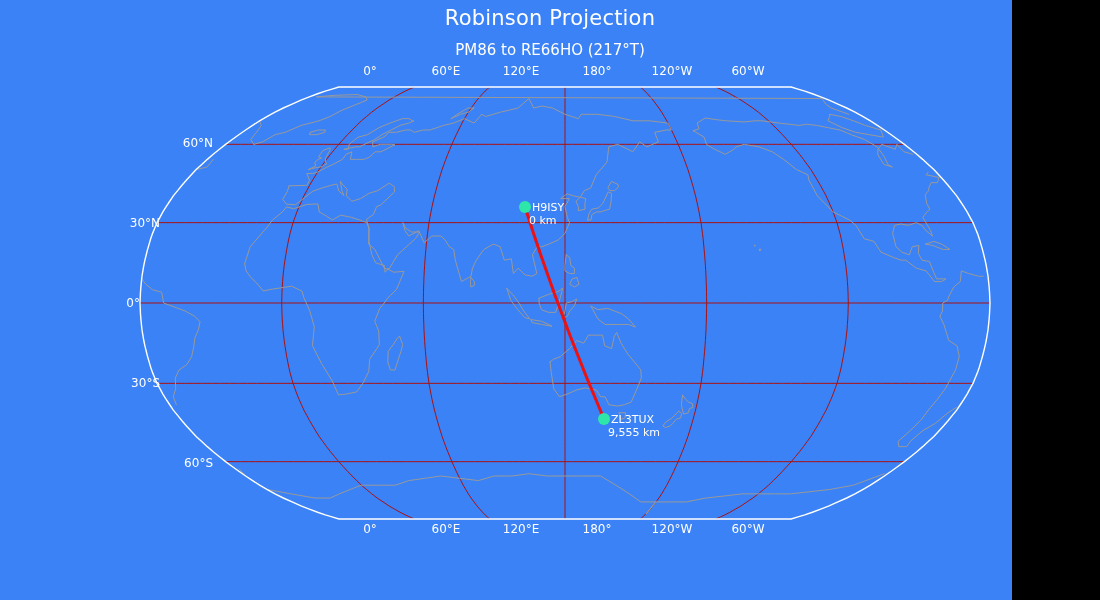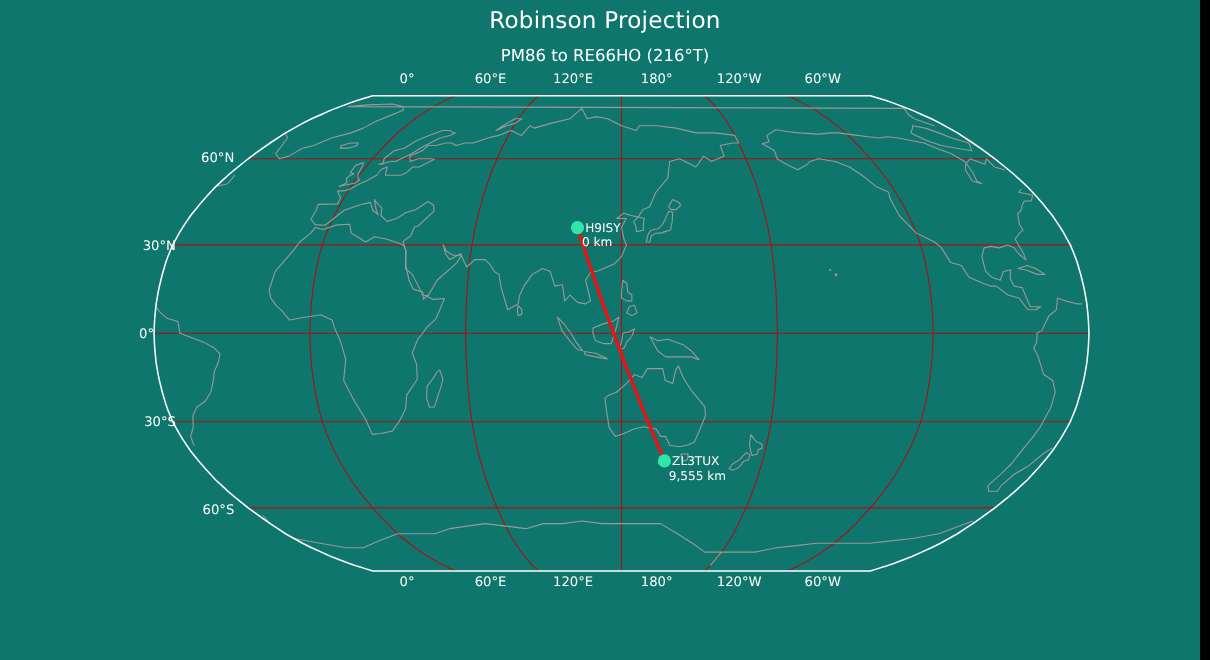--- a/index.html
+++ b/index.html
@@ -1,32 +1,32 @@
 <!DOCTYPE html>
 <html><head>
 <meta charset="utf-8">
 <style>
   html,body{margin:0;padding:0;background:#000;}
   body{width:1100px;height:600px;overflow:hidden;font-family:"DejaVu Sans","Liberation Sans",sans-serif;}
-  #stage{position:relative;width:1091px;height:600px;background:#0f766e;}
+  #stage{position:relative;width:1012px;height:600px;background:#3b82f6;}
   #title{position:absolute;left:0;top:6px;width:1100px;text-align:center;color:#ffffff;font-size:21px;letter-spacing:.2px;}
   #subtitle{position:absolute;left:0;top:41px;width:1100px;text-align:center;color:#ffffff;font-size:15px;}
   svg{position:absolute;left:0;top:0;}
   .lonlab,.latlab{fill:#ffffff;font-size:12px;font-family:"DejaVu Sans","Liberation Sans",sans-serif;}
   .lonlab{text-anchor:middle;}
   .latlab{text-anchor:end;}
   .ptlab{fill:#ffffff;font-size:11px;font-family:"DejaVu Sans","Liberation Sans",sans-serif;}
 </style>
 </head>
 <body>
 
 <div id="stage">
 
   <div id="title">Robinson Projection</div>
-  <div id="subtitle">PM86 to RE66HO (216°T)</div>
+  <div id="subtitle">PM86 to RE66HO (217°T)</div>
 
   <svg width="1100" height="600" viewBox="0 0 1100 600">
     <defs>
       <clipPath id="mapclip">
         <path id="mapoutlineclip" d="M 791.18,87.00 L 791.18,87.00 L 797.99,89.06 L 804.79,91.13 L 812.36,93.75 L 820.71,96.92 L 829.05,100.09 L 837.88,104.05 L 846.70,108.00 L 854.97,112.15 L 862.69,116.48 L 870.40,120.80 L 877.39,125.40 L 884.38,130.00 L 891.18,134.70 L 897.79,139.51 L 904.40,144.33 L 910.59,149.31 L 916.78,154.30 L 922.67,159.35 L 928.26,164.47 L 933.86,169.60 L 938.67,174.83 L 943.48,180.05 L 948.04,185.31 L 952.36,190.61 L 956.68,195.91 L 960.27,201.25 L 963.85,206.59 L 967.12,211.93 L 970.06,217.29 L 973.00,222.65 L 975.21,228.00 L 977.42,233.36 L 979.31,238.72 L 980.87,244.08 L 982.43,249.43 L 983.76,254.79 L 985.09,260.15 L 986.21,265.50 L 987.13,270.86 L 988.04,276.22 L 988.59,281.57 L 989.13,286.93 L 989.52,292.29 L 989.76,297.64 L 990.00,303.00 L 989.76,308.36 L 989.52,313.71 L 989.13,319.07 L 988.59,324.43 L 988.04,329.78 L 987.13,335.14 L 986.21,340.50 L 985.09,345.85 L 983.76,351.21 L 982.43,356.57 L 980.87,361.92 L 979.31,367.28 L 977.42,372.64 L 975.21,378.00 L 973.00,383.35 L 970.06,388.71 L 967.12,394.07 L 963.85,399.41 L 960.27,404.75 L 956.68,410.09 L 952.36,415.39 L 948.04,420.69 L 943.48,425.95 L 938.67,431.17 L 933.86,436.40 L 928.26,441.53 L 922.67,446.65 L 916.78,451.70 L 910.59,456.69 L 904.40,461.67 L 897.79,466.49 L 891.18,471.30 L 884.38,476.00 L 877.39,480.60 L 870.40,485.20 L 862.69,489.52 L 854.97,493.85 L 846.70,498.00 L 837.88,501.95 L 829.05,505.91 L 820.71,509.08 L 812.36,512.25 L 804.79,514.87 L 797.99,516.94 L 791.18,519.00 L 791.18,519.00 L 786.16,519.00 L 781.13,519.00 L 776.11,519.00 L 771.08,519.00 L 766.05,519.00 L 761.03,519.00 L 756.00,519.00 L 750.97,519.00 L 745.95,519.00 L 740.92,519.00 L 735.90,519.00 L 730.87,519.00 L 725.84,519.00 L 720.82,519.00 L 715.79,519.00 L 710.76,519.00 L 705.74,519.00 L 700.71,519.00 L 695.68,519.00 L 690.66,519.00 L 685.63,519.00 L 680.61,519.00 L 675.58,519.00 L 670.55,519.00 L 665.53,519.00 L 660.50,519.00 L 655.47,519.00 L 650.45,519.00 L 645.42,519.00 L 640.39,519.00 L 635.37,519.00 L 630.34,519.00 L 625.32,519.00 L 620.29,519.00 L 615.26,519.00 L 610.24,519.00 L 605.21,519.00 L 600.18,519.00 L 595.16,519.00 L 590.13,519.00 L 585.11,519.00 L 580.08,519.00 L 575.05,519.00 L 570.03,519.00 L 565.00,519.00 L 559.97,519.00 L 554.95,519.00 L 549.92,519.00 L 544.89,519.00 L 539.87,519.00 L 534.84,519.00 L 529.82,519.00 L 524.79,519.00 L 519.76,519.00 L 514.74,519.00 L 509.71,519.00 L 504.68,519.00 L 499.66,519.00 L 494.63,519.00 L 489.61,519.00 L 484.58,519.00 L 479.55,519.00 L 474.53,519.00 L 469.50,519.00 L 464.47,519.00 L 459.45,519.00 L 454.42,519.00 L 449.39,519.00 L 444.37,519.00 L 439.34,519.00 L 434.32,519.00 L 429.29,519.00 L 424.26,519.00 L 419.24,519.00 L 414.21,519.00 L 409.18,519.00 L 404.16,519.00 L 399.13,519.00 L 394.10,519.00 L 389.08,519.00 L 384.05,519.00 L 379.03,519.00 L 374.00,519.00 L 368.97,519.00 L 363.95,519.00 L 358.92,519.00 L 353.89,519.00 L 348.87,519.00 L 343.84,519.00 L 338.81,519.00 L 338.81,519.00 L 332.01,516.94 L 325.21,514.87 L 317.64,512.25 L 309.29,509.08 L 300.95,505.91 L 292.12,501.95 L 283.30,498.00 L 275.03,493.85 L 267.31,489.52 L 259.59,485.20 L 252.61,480.60 L 245.62,476.00 L 238.82,471.30 L 232.21,466.49 L 225.60,461.67 L 219.41,456.69 L 213.22,451.70 L 207.33,446.65 L 201.74,441.53 L 196.14,436.40 L 191.33,431.17 L 186.52,425.95 L 181.96,420.69 L 177.64,415.39 L 173.32,410.09 L 169.73,404.75 L 166.15,399.41 L 162.88,394.07 L 159.94,388.71 L 157.00,383.35 L 154.79,378.00 L 152.58,372.64 L 150.69,367.28 L 149.13,361.92 L 147.56,356.57 L 146.24,351.21 L 144.91,345.85 L 143.79,340.50 L 142.87,335.14 L 141.96,329.78 L 141.41,324.43 L 140.87,319.07 L 140.48,313.71 L 140.24,308.36 L 140.00,303.00 L 140.24,297.64 L 140.48,292.29 L 140.87,286.93 L 141.41,281.57 L 141.96,276.22 L 142.87,270.86 L 143.79,265.50 L 144.91,260.15 L 146.24,254.79 L 147.56,249.43 L 149.13,244.08 L 150.69,238.72 L 152.58,233.36 L 154.79,228.00 L 157.00,222.65 L 159.94,217.29 L 162.88,211.93 L 166.15,206.59 L 169.73,201.25 L 173.32,195.91 L 177.64,190.61 L 181.96,185.31 L 186.52,180.05 L 191.33,174.83 L 196.14,169.60 L 201.74,164.47 L 207.33,159.35 L 213.22,154.30 L 219.41,149.31 L 225.60,144.33 L 232.21,139.51 L 238.82,134.70 L 245.62,130.00 L 252.61,125.40 L 259.59,120.80 L 267.31,116.48 L 275.03,112.15 L 283.30,108.00 L 292.12,104.05 L 300.95,100.09 L 309.29,96.92 L 317.64,93.75 L 325.21,91.13 L 332.01,89.06 L 338.81,87.00 L 338.81,87.00 L 343.84,87.00 L 348.87,87.00 L 353.89,87.00 L 358.92,87.00 L 363.95,87.00 L 368.97,87.00 L 374.00,87.00 L 379.03,87.00 L 384.05,87.00 L 389.08,87.00 L 394.10,87.00 L 399.13,87.00 L 404.16,87.00 L 409.18,87.00 L 414.21,87.00 L 419.24,87.00 L 424.26,87.00 L 429.29,87.00 L 434.32,87.00 L 439.34,87.00 L 444.37,87.00 L 449.39,87.00 L 454.42,87.00 L 459.45,87.00 L 464.47,87.00 L 469.50,87.00 L 474.53,87.00 L 479.55,87.00 L 484.58,87.00 L 489.61,87.00 L 494.63,87.00 L 499.66,87.00 L 504.68,87.00 L 509.71,87.00 L 514.74,87.00 L 519.76,87.00 L 524.79,87.00 L 529.82,87.00 L 534.84,87.00 L 539.87,87.00 L 544.89,87.00 L 549.92,87.00 L 554.95,87.00 L 559.97,87.00 L 565.00,87.00 L 570.03,87.00 L 575.05,87.00 L 580.08,87.00 L 585.11,87.00 L 590.13,87.00 L 595.16,87.00 L 600.18,87.00 L 605.21,87.00 L 610.24,87.00 L 615.26,87.00 L 620.29,87.00 L 625.32,87.00 L 630.34,87.00 L 635.37,87.00 L 640.39,87.00 L 645.42,87.00 L 650.45,87.00 L 655.47,87.00 L 660.50,87.00 L 665.53,87.00 L 670.55,87.00 L 675.58,87.00 L 680.61,87.00 L 685.63,87.00 L 690.66,87.00 L 695.68,87.00 L 700.71,87.00 L 705.74,87.00 L 710.76,87.00 L 715.79,87.00 L 720.82,87.00 L 725.84,87.00 L 730.87,87.00 L 735.90,87.00 L 740.92,87.00 L 745.95,87.00 L 750.97,87.00 L 756.00,87.00 L 761.03,87.00 L 766.05,87.00 L 771.08,87.00 L 776.11,87.00 L 781.13,87.00 L 786.16,87.00 L 791.18,87.00 Z"></path>
       </clipPath>
     </defs>
 
     <g>
       <g clip-path="url(#mapclip)">

